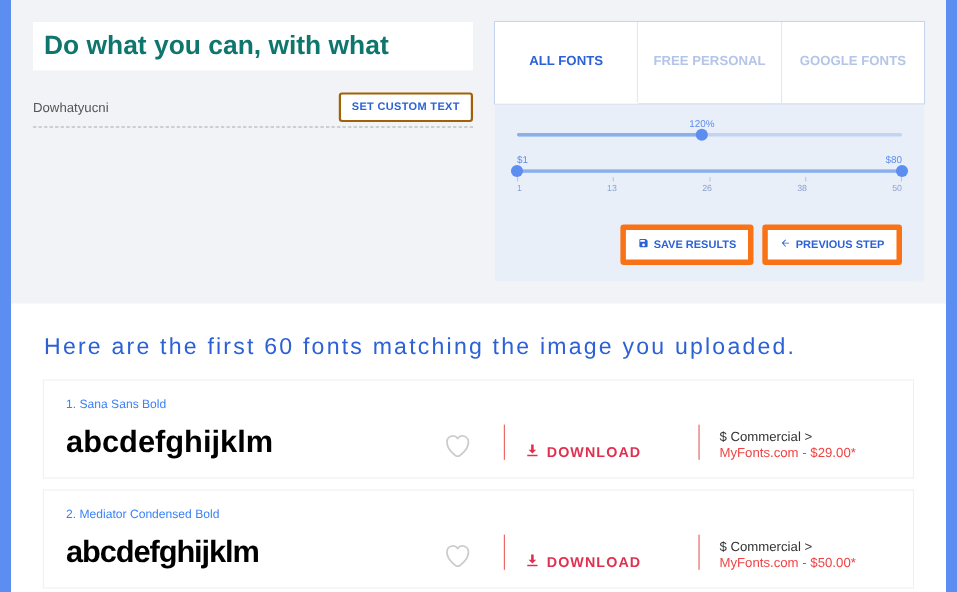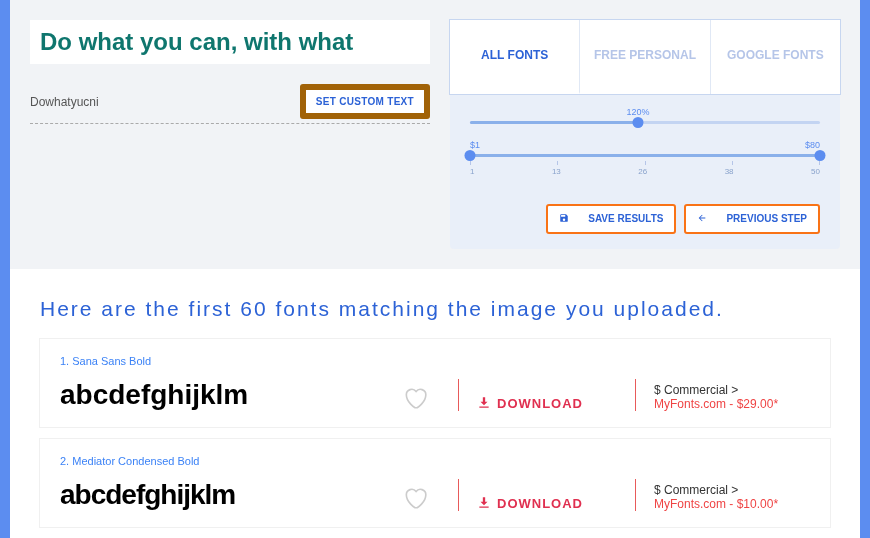--- a/index.html
+++ b/index.html
@@ -3,38 +3,38 @@
 <meta charset="utf-8">
 <style>
 *{margin:0;padding:0;box-sizing:border-box}
 body{font-family:Arial,Helvetica,sans-serif;background:#5c8df0;min-height:538px;overflow:hidden}
 .page{background:#fff;margin:0 10px;min-height:538px;padding:0}
 .top-section{background:#f1f3f6;padding:20px;display:flex;gap:20px}
 .left-col{flex:0 0 400px}
 .sample-text{background:#fff;padding:8px 10px;font-size:24px;font-weight:700;color:#0f766e;margin-bottom:20px}
 .custom-row{display:flex;align-items:center;gap:8px;border-bottom:1px dashed #aaa;padding-bottom:4px}
 .custom-input{flex:1;border:none;background:transparent;font-size:12px;color:#555;outline:none;padding:4px 0}
-.btn-outline{border:6px solid #a16207;background:#fff;color:#2c62d6;font-size:10px;font-weight:600;padding:6px 10px;border-radius:3px;cursor:pointer;letter-spacing:0.3px}
+.btn-outline{border:2px solid #a16207;background:#fff;color:#2c62d6;font-size:10px;font-weight:600;padding:6px 10px;border-radius:3px;cursor:pointer;letter-spacing:0.3px}
 .right-col{flex:1;background:#e9eff9;border-radius:4px;padding:0}
 .tabs{display:flex;background:#fff;border:1px solid #c7d6f0}
 .tab{flex:1;text-align:center;padding:28px 6px;font-size:12px;font-weight:700;color:#b5c5e8;cursor:pointer;border-right:1px solid #e0e8f5;line-height:1.3}
 .tab:last-child{border-right:none}
 .tab.active{color:#2c62d6;background:#fff;border-bottom:2px solid #fff}
 .tabs-wrap{margin:-1px}
 .sliders{padding:15px 20px 10px}
 .slider-row{position:relative;margin-bottom:18px}
 .slider-track{height:3px;background:#c3d4f2;border-radius:2px;position:relative}
 .slider-fill{position:absolute;height:3px;background:#8ab0ea;border-radius:2px;top:0}
 .slider-thumb{width:11px;height:11px;background:#5c8df0;border-radius:50%;position:absolute;top:-4px;transform:translateX(-50%)}
 .slider-label{position:absolute;font-size:9px;color:#5c8df0;transform:translateX(-50%)}
 .ticks{display:flex;justify-content:space-between;margin-top:4px}
 .tick{width:1px;height:4px;background:#b5c5e8}
 .tick-labels{display:flex;justify-content:space-between;font-size:8px;color:#8aa3cc;margin-top:2px}
 .action-row{display:flex;justify-content:flex-end;gap:8px;padding:0 20px 15px}
-.btn-act{border:2px solid #f97316;background:#fff;color:#2c62d6;font-size:10px;font-weight:600;padding:7px 11px;border-radius:3px;cursor:pointer;display:flex;align-items:center;gap:19px}
+.btn-act{border:5px solid #f97316;background:#fff;color:#2c62d6;font-size:10px;font-weight:600;padding:7px 11px;border-radius:3px;cursor:pointer;display:flex;align-items:center;gap:4px}
 .heading{color:#2c62d6;font-size:21px;letter-spacing:2px;padding:28px 30px 18px;font-weight:400}
 .results{padding:0 30px}
 .card{background:#fff;margin-bottom:12px;padding:16px 20px;box-shadow:0 0 0 1px #f0f0f0}
 .card-title{font-size:11px;color:#3b82f6;margin-bottom:12px}
 .card-row{display:flex;align-items:flex-end;gap:0}
 .preview{flex:0 0 330px;font-size:28px;font-weight:700;color:#000}
 .preview.condensed{font-stretch:condensed;letter-spacing:-1px}
 .heart{flex:0 0 50px;display:flex;justify-content:center}
 .heart svg{width:26px;height:26px;stroke:#ccc;fill:none;stroke-width:1.5}
 .divider{width:1px;height:32px;background:#e85a5a;margin:0 18px}
@@ -146,21 +146,21 @@
             </svg>
           </div>
         <div class="divider"></div>
         <div class="download">
           <svg viewBox="0 0 24 24">
               <path d="M12 16l-6-6h4V2h4v8h4l-6 6zm-8 2h16v2H4z"></path>
             </svg>
           <span>DOWNLOAD</span>
         </div>
         <div class="divider"></div>
-        <div class="commerce"><span>$ Commercial &gt; </span><span class="link">MyFonts.com - $10.00*</span></div>
+        <div class="commerce"><span>$ Commercial &gt; </span><span class="link">MyFonts.com - $50.00*</span></div>
       </div>
     </div>
 
     <div class="card">
       <div class="card-title"><span>3.</span> <span>Sana Sans Book otf (400)</span></div>
 
     </div>
   </div>
 </div>
 

